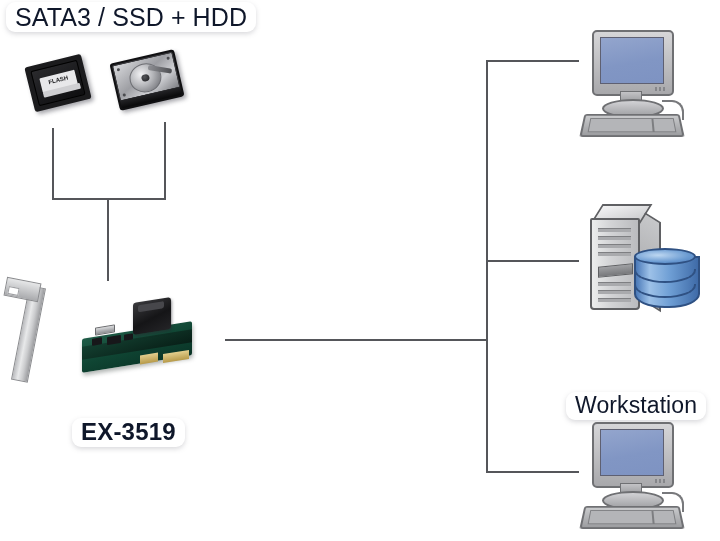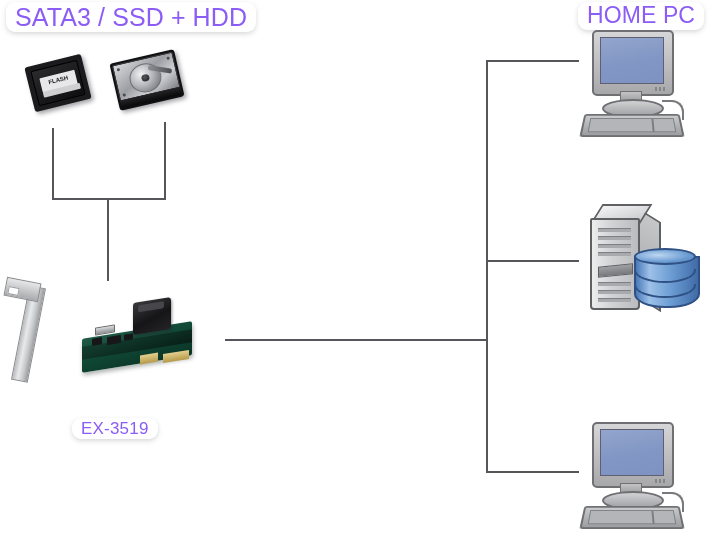--- a/index.html
+++ b/index.html
@@ -15,38 +15,38 @@
     width: 720px;
     height: 541px;
     background: #ffffff;
     overflow: hidden;
   }
 
   
   .label {
     position: absolute;
     background: #ffffff;
-    color: #8b5cf6;
+    color: #0f172a;
     white-space: nowrap;
     border-radius: 9px;
     padding: 1px 9px;
     box-shadow: 0 2px 5px rgba(120,120,130,0.28);
     line-height: 1.12;
   }
   .label.t-title {
     font-size: 25px;
     letter-spacing: 0.1px;
   }
   .label.t-node {
     font-size: 23px;
     letter-spacing: 0.1px;
   }
   .label.t-card {
-    font-size: 17px;
-    font-weight: normal;
+    font-size: 24px;
+    font-weight: bold;
     letter-spacing: 0.2px;
   }
 
   
   .line {
     position: absolute;
     background: #55565a;
   }
   .line.h { height: 2px; }
   .line.v { width: 2px; }
@@ -449,21 +449,20 @@
   </div>
 
   <div class="label t-card" style="left:72px; top:418px;">EX-3519</div>
 
   <div class="line h" style="left:225px; top:339px; width:263px;"></div>
   <div class="line v" style="left:486px; top:60px; height:413px;"></div>
   <div class="line h" style="left:486px; top:60px; width:93px;"></div>
   <div class="line h" style="left:486px; top:260px; width:93px;"></div>
   <div class="line h" style="left:486px; top:471px; width:93px;"></div>
 
-  <div class="label t-node" style="left:578px; top:2px;">HOME PC</div>
   <div class="pc-wrap" style="left:576px; top:30px;">
     <div class="mon-outer">
       <div class="mon-screen"></div>
       <div class="mon-dots"></div>
     </div>
     <div class="mon-neck"></div>
     <div class="mon-base"></div>
     <div class="kb-cable"></div>
     <div class="kb">
       <div class="kb-keys"></div>
@@ -485,20 +484,21 @@
       <div class="srv-vent" style="top:78px;"></div>
     </div>
     <div class="db">
       <div class="db-body"></div>
       <div class="db-ring" style="top:21px;"></div>
       <div class="db-ring" style="top:36px;"></div>
       <div class="db-top"></div>
     </div>
   </div>
 
+  <div class="label t-node" style="left:566px; top:392px;">Workstation</div>
   <div class="pc-wrap" style="left:576px; top:422px;">
     <div class="mon-outer">
       <div class="mon-screen"></div>
       <div class="mon-dots"></div>
     </div>
     <div class="mon-neck"></div>
     <div class="mon-base"></div>
     <div class="kb-cable"></div>
     <div class="kb">
       <div class="kb-keys"></div>

